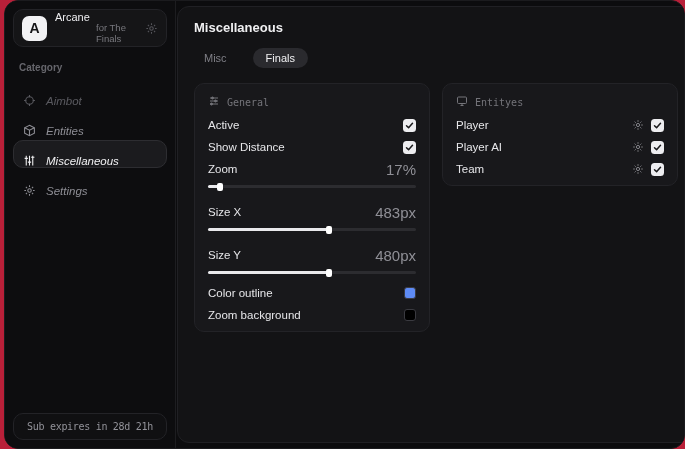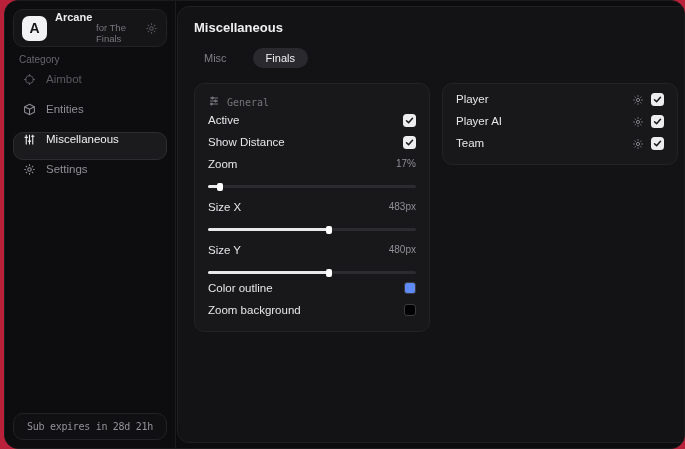--- a/index.html
+++ b/index.html
@@ -31,34 +31,35 @@
     border-radius:10px; padding:6px 8px; height:38px;
   }
   .logo {
     width:25px; height:25px; border-radius:7px;
     background:#f2f2f4; color:#141416;
     font-weight:bold; font-size:14px;
     display:flex; align-items:center; justify-content:center;
     flex:0 0 25px;
   }
   .app-meta { flex:1; line-height:1.15; }
-  .app-title { font-size:11px; font-weight:bold; color:#ededf0; }
+  .app-title { font-size:11px; font-weight:normal; color:#ededf0; }
   .app-subtitle { font-size:9.5px; color:#77777d;padding-left:41px; }
   .app-gear { color:#55555b; display:flex; }
   .category {
-    margin:7px 6px 7px 6px;
-    font-size:10px; color:#66666c;
+    margin:15px 6px 7px 6px;
+    font-size:10px; color:#66666c;font-weight:bold;
   }
   .nav { display:flex; flex-direction:column; gap:2px; }
   .nav-item {
-    display:flex; align-items:flex-start; gap:10px;
+    display:flex; align-items:flex-end; gap:10px;
     height:28px; padding:0 9px;
     font-size:11.5px; color:#8e8e95;
     border:1px solid transparent; border-radius:10px;
     cursor:pointer;
+    font-style:italic;
   }
   .nav-item .nico { display:flex; color:inherit; }
   .nav-item.dim { color:#5a5a60; }
   .nav-item.active {
     background:#1b1b1e; border-color:#2d2d31; color:#f0f0f2;
   }
   .footer-card {
     margin-top:auto;
     border:1px solid #232327; border-radius:10px;
     padding:7px 10px;
@@ -93,25 +94,25 @@
     background:#18181b; border:1px solid #232327;
     border-radius:10px; padding:9px 13px 5px 13px;
   }
   .panel-header {
     display:flex; align-items:center; gap:7px;
     font-family:"DejaVu Sans Mono", monospace;
     font-size:10px; color:#74747a;
     margin:2px 0 5px 0;
   }
   .row {
-    display:flex; align-items:flex-start; justify-content:space-between;
+    display:flex; align-items:center; justify-content:space-between;
     min-height:22px;
   }
   .row-label { font-size:11.5px; color:#e6e6e9; }
-  .row-value { font-size:10px; color:#8f8f96; }
+  .row-value { font-size:15px; color:#8f8f96; }
   .right-group { display:flex; align-items:center; gap:7px; }
   .gearbtn { color:#84848a; display:flex; cursor:pointer; }
   .checkbox {
     width:13px; height:13px; border-radius:3.5px;
     background:#ededf0; display:flex; align-items:center; justify-content:center;
     cursor:pointer;
   }
   .slider {
     position:relative; height:3px; border-radius:2px;
     background:#2c2c30; margin:5px 0 8px 0; cursor:pointer;
@@ -283,20 +284,29 @@
             <span class="swatch" style="background-color: rgb(94, 139, 245);"></span>
           </div>
 
           <div class="row">
             <span class="row-label">Zoom background</span>
             <span class="swatch" style="background-color: rgb(0, 0, 0);"></span>
           </div>
         </section>
 
         <section class="panel">
+          <div class="panel-header">
+            <span>
+              <svg width="12" height="12" viewBox="0 0 24 24" fill="none" stroke="currentColor" stroke-width="2">
+                <rect x="3" y="4" width="18" height="13" rx="2"></rect>
+                <path d="M9 21h6M12 17v4"></path>
+              </svg>
+            </span>
+            <span>Entityes</span>
+          </div>
 
           <div class="row">
             <span class="row-label">Player</span>
             <span class="right-group">
               <span class="gearbtn">
                 <svg width="12" height="12" viewBox="0 0 24 24" fill="none" stroke="currentColor" stroke-width="2">
                   <circle cx="12" cy="12" r="3.2"></circle>
                   <path d="M12 2.5v3M12 18.5v3M2.5 12h3M18.5 12h3M5.3 5.3l2.1 2.1M16.6 16.6l2.1 2.1M18.7 5.3l-2.1 2.1M7.4 16.6l-2.1 2.1"></path>
                 </svg>
               </span>

